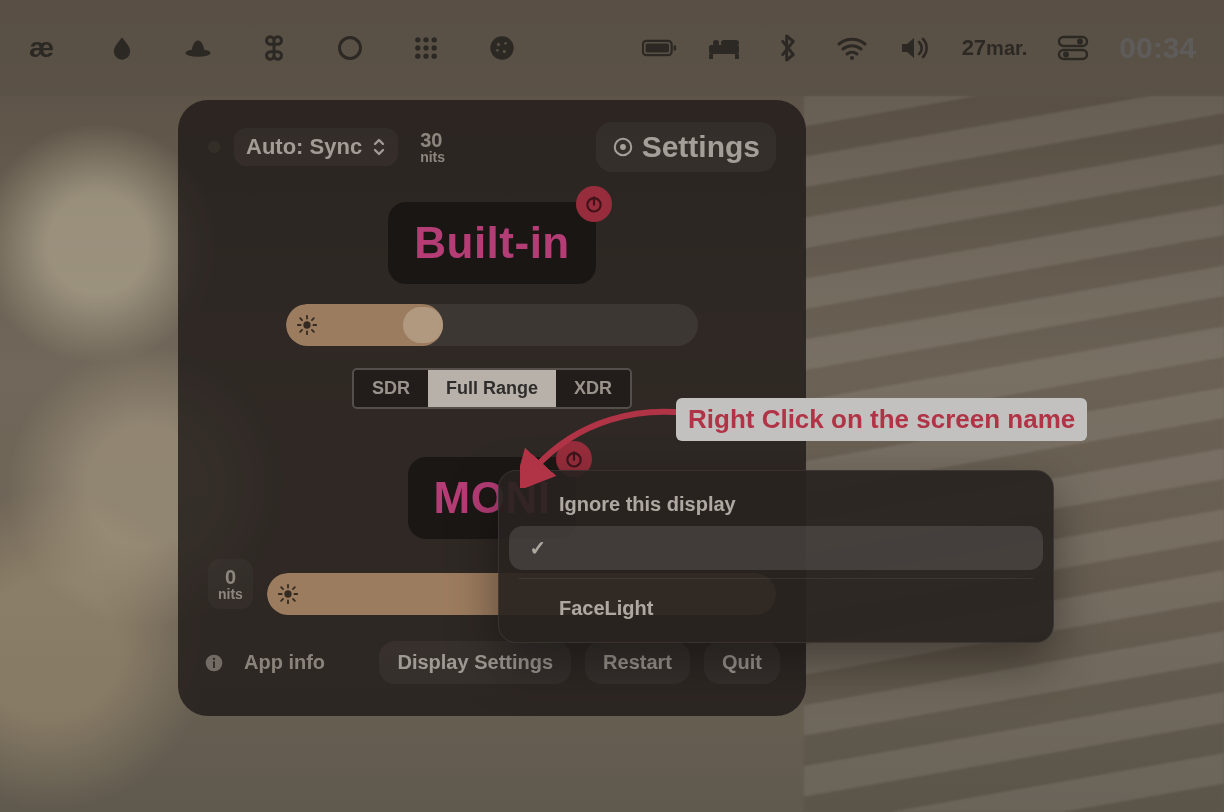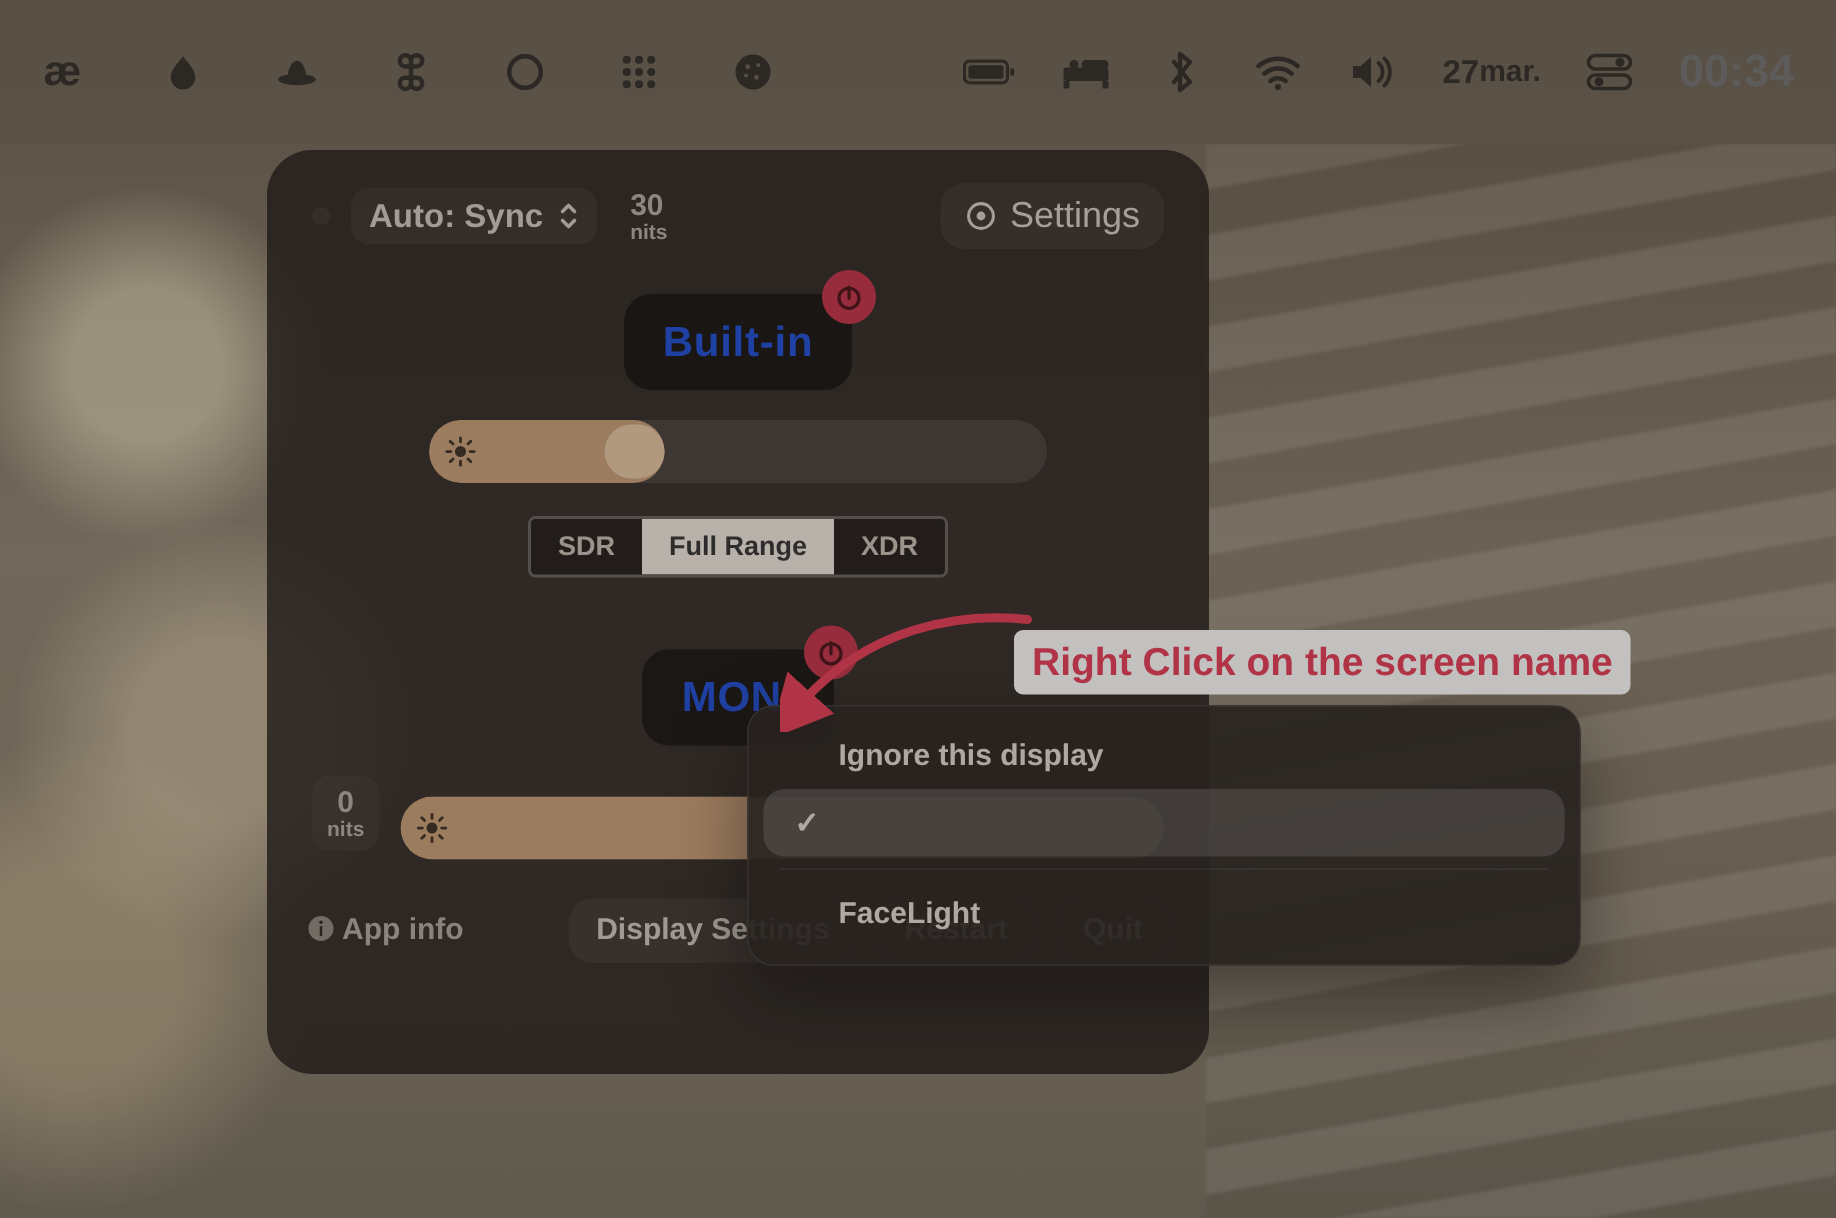--- a/index.html
+++ b/index.html
@@ -46,28 +46,28 @@
     padding: 18px 20px 16px 20px;
   }
   .panel-head { display: flex; align-items: center; gap: 14px; padding: 4px 10px; }
   .ph-dot { width: 12px; height: 12px; border-radius: 50%; background: #3a342f; }
   .ph-mode { display: flex; align-items: center; gap: 10px; background: rgba(255,255,255,0.05); padding: 6px 12px; border-radius: 12px; }
   .ph-mode-label { font-size: 22px; font-weight: 800; color: #d2ccc5; }
   .ph-nits { margin-left: 8px; display: flex; flex-direction: column; line-height: 1; color: #b4ada5; }
   .ph-nits .n1 { font-size: 20px; font-weight: 800; }
   .ph-nits .n2 { font-size: 14px; font-weight: 700; }
   .ph-right { margin-left: auto; display: flex; align-items: center; gap: 8px; background: rgba(255,255,255,0.06); padding: 8px 16px; border-radius: 16px; }
-  .ph-right .lbl { font-size: 24px; font-weight: 400; color: #d6d0c9; }
+  .ph-right .lbl { font-size: 30px; font-weight: 700; color: #d6d0c9; }
 
   .display-block { margin-top: 26px; display: flex; flex-direction: column; align-items: center; position: relative; }
   .name-chip {
     position: relative; display: inline-flex; align-items: center; justify-content: center;
     background: rgba(12,10,9,0.7); border-radius: 18px; padding: 16px 26px;
   }
-  .name-chip .nm { font-size: 28px; font-weight: 900; color: #1d4ed8; letter-spacing: 0.5px; }
+  .name-chip .nm { font-size: 44px; font-weight: 900; color: #ec4899; letter-spacing: 0.5px; }
   .power-badge {
     position: absolute; top: -16px; right: -16px; width: 36px; height: 36px; border-radius: 50%;
     background: #c33248; display: flex; align-items: center; justify-content: center;
   }
 
   .slider {
     margin-top: 20px; width: 412px; height: 42px; border-radius: 21px;
     background: rgba(255,255,255,0.10); position: relative; overflow: hidden;
   }
   .slider .fill {
@@ -89,38 +89,38 @@
   .display2 { margin-top: 48px; }
   .d2-row { display: flex; align-items: center; gap: 14px; width: 100%; padding: 0 10px; margin-top: 14px; }
   .d2-nits { display: flex; flex-direction: column; align-items: center; line-height: 1; color: #b4ada5; background: rgba(255,255,255,0.04); padding: 8px 10px; border-radius: 12px; }
   .d2-nits .n1 { font-size: 20px; font-weight: 800; }
   .d2-nits .n2 { font-size: 14px; font-weight: 700; }
   .slider.wide { width: 520px; }
 
   .panel-foot {
     margin-top: 26px; display: flex; align-items: center; gap: 14px; padding: 0 6px;
   }
-  .appinfo { display: flex; align-items: flex-start; gap: 4px; color: #b1aaa1; font-size: 20px; font-weight: 800; }
+  .appinfo { display: flex; align-items: center; gap: 20px; color: #b1aaa1; font-size: 20px; font-weight: 800; }
   .pf-spacer { flex: 1; }
   .pill { background: rgba(255,255,255,0.06); padding: 10px 18px; border-radius: 16px; font-size: 20px; font-weight: 800; color: #cfc9c2; }
 
   
   .ctx {
     position: absolute; left: 498px; top: 470px; width: 556px;
     background: rgba(40,36,33,0.92); border: 1px solid rgba(255,255,255,0.10);
     border-radius: 18px; padding: 12px 10px; box-shadow: 0 20px 50px rgba(0,0,0,0.45);
   }
   .ctx .item { display: flex; align-items: center; gap: 10px; padding: 10px 18px; border-radius: 14px; font-size: 20px; color: #e2ddd5; font-weight: 600; }
   .ctx .item .chk { width: 22px; text-align: center; }
   .ctx .item.hl { background: rgba(255,255,255,0.16); }
   .ctx .sep { height: 1px; background: rgba(255,255,255,0.10); margin: 8px 10px; }
 
   
   .anno {
-    position: absolute; left: 676px; top: 420px;
+    position: absolute; left: 676px; top: 398px;
     background: #fff; color: #e63b57; font-weight: 800; font-size: 26px;
     padding: 6px 12px; border-radius: 6px;
   }
   .arrow { position: absolute; left: 520px; top: 398px; width: 180px; height: 90px; }
 
   
   .dim { position: absolute; inset: 0; background: rgba(40,34,28,0.28); pointer-events: none; }
 
   svg { display: block; }
 </style>

